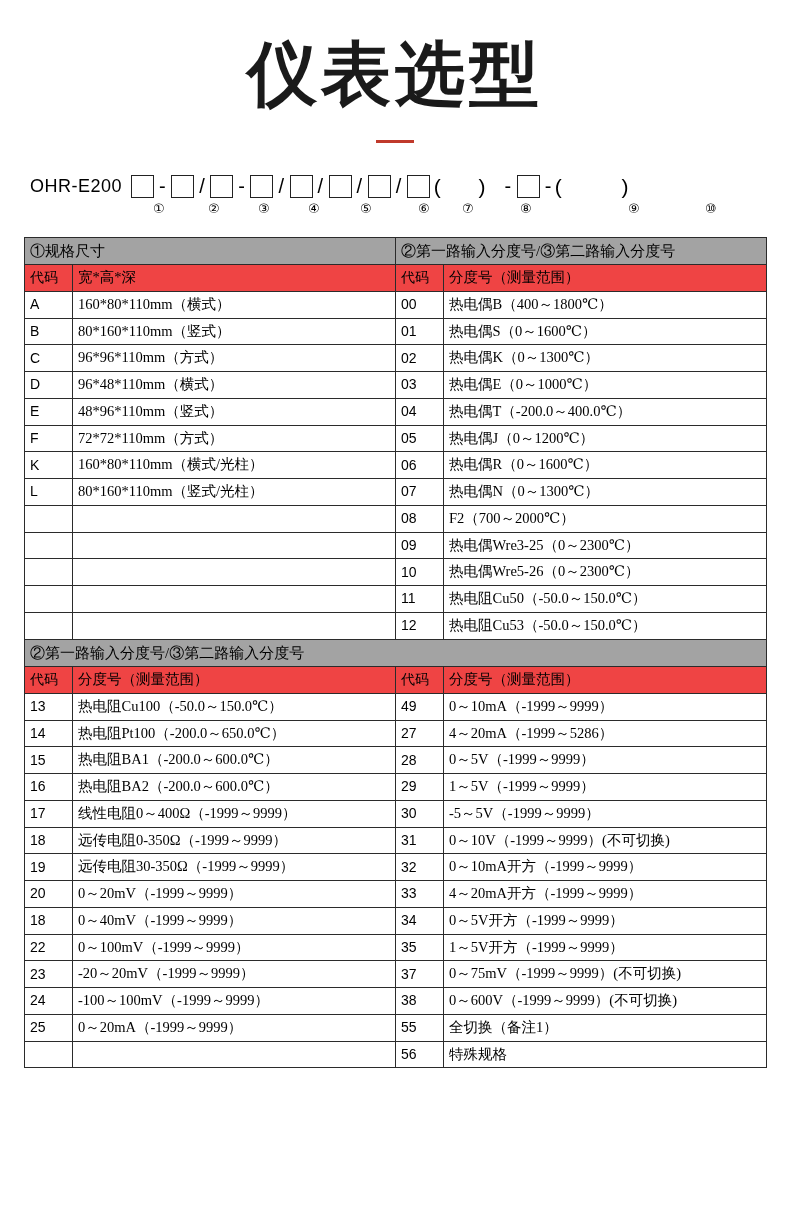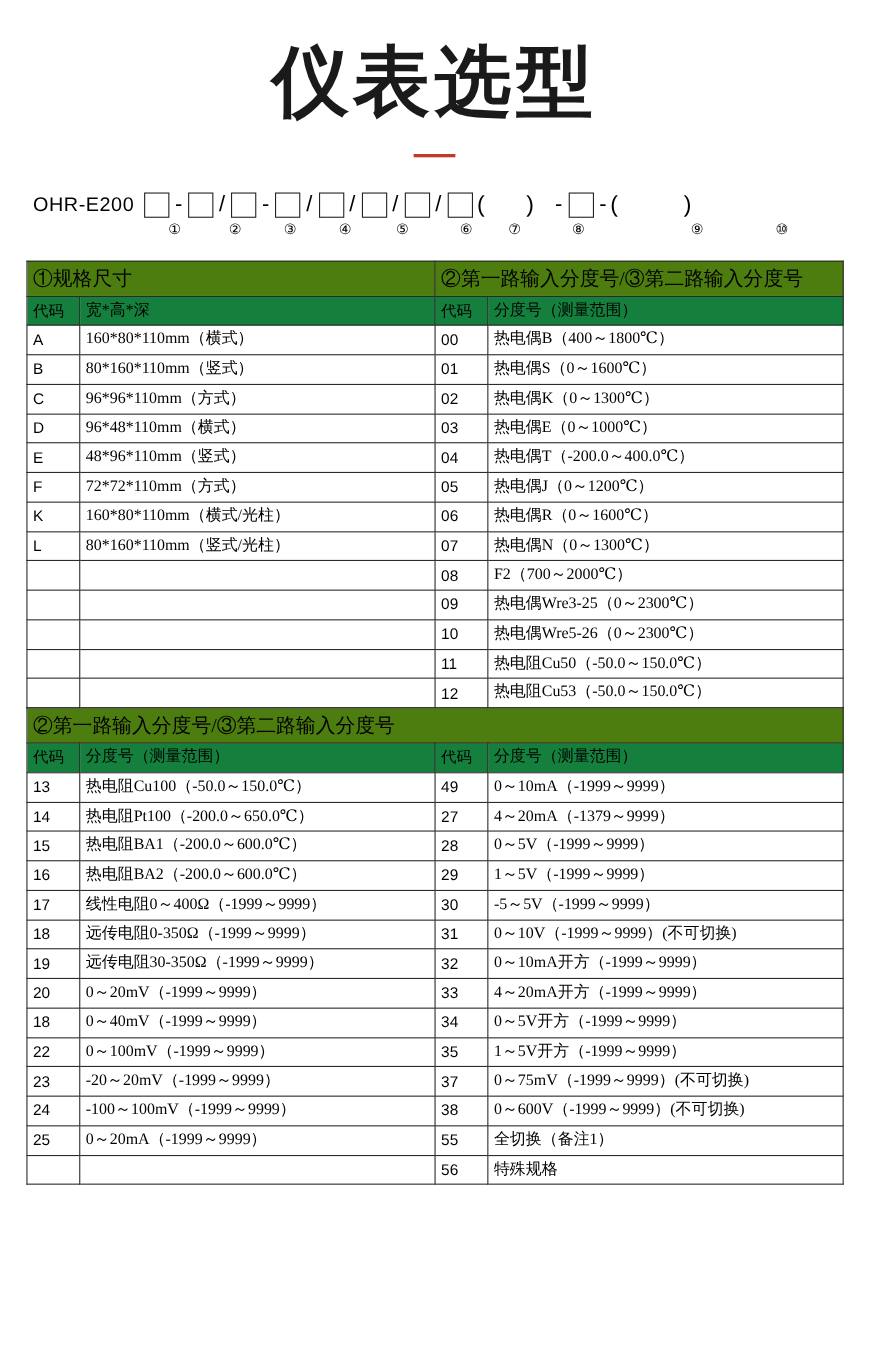--- a/index.html
+++ b/index.html
@@ -99,27 +99,27 @@
     border: 1px solid #2b2b2b;
     padding: 2px 5px;
     vertical-align: middle;
     line-height: 1.5;
     font-weight: normal;
     text-align: left;
     height: 25px;
     box-sizing: border-box;
   }
   .hdr {
-    background: #4d7c0f;
+    background: #a3a3a3;
     font-weight: bold;
-    font-size: 18px;
+    font-size: 15px;
     margin-left: 35px;
   }
   .sub {
-    background: #15803d;
+    background: #ef4444;
     font-weight: bold;
   }
   .code {
     text-align: center;
     font-family: "Liberation Sans", "DejaVu Sans", sans-serif;
     font-size: 14px;
   }
   .cn { font-family: "Liberation Serif", "DejaVu Serif", serif; }
 
   .table-area {
@@ -304,21 +304,21 @@
         <tr>
           <td class="code">13</td>
           <td class="cn">热电阻Cu100（-50.0～150.0℃）</td>
           <td class="code">49</td>
           <td class="cn">0～10mA（-1999～9999）</td>
         </tr>
         <tr>
           <td class="code">14</td>
           <td class="cn">热电阻Pt100（-200.0～650.0℃）</td>
           <td class="code">27</td>
-          <td class="cn">4～20mA（-1379～9999）</td>
+          <td class="cn">4～20mA（-1999～5286）</td>
         </tr>
         <tr>
           <td class="code">15</td>
           <td class="cn">热电阻BA1（-200.0～600.0℃）</td>
           <td class="code">28</td>
           <td class="cn">0～5V（-1999～9999）</td>
         </tr>
         <tr>
           <td class="code">16</td>
           <td class="cn">热电阻BA2（-200.0～600.0℃）</td>

